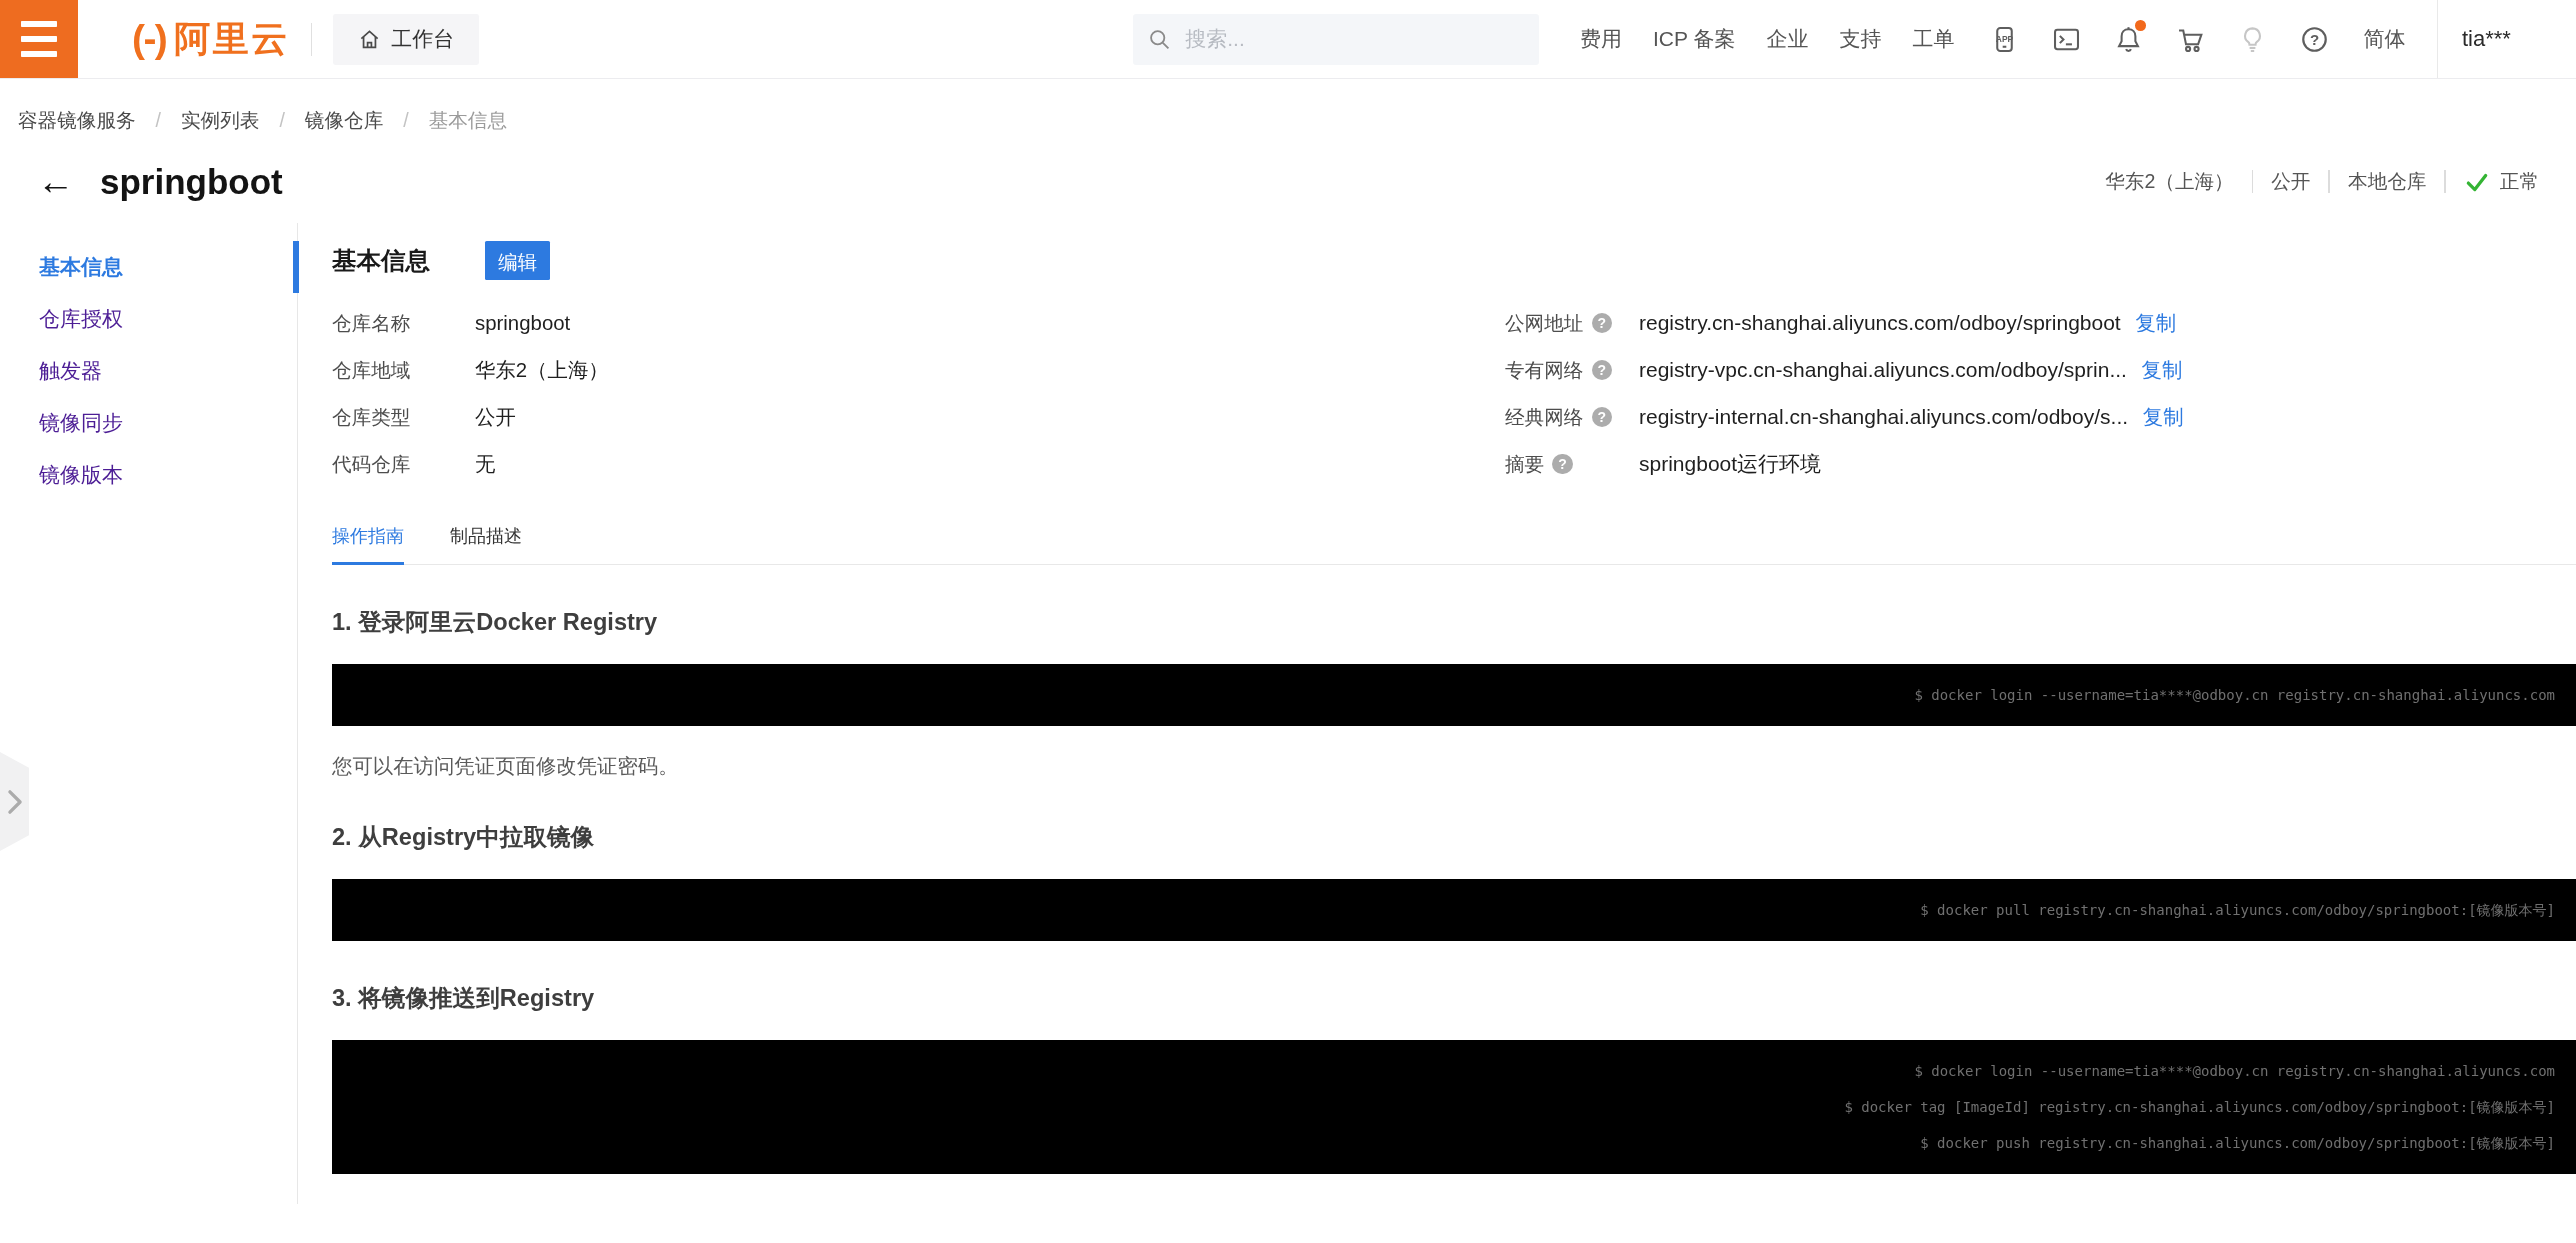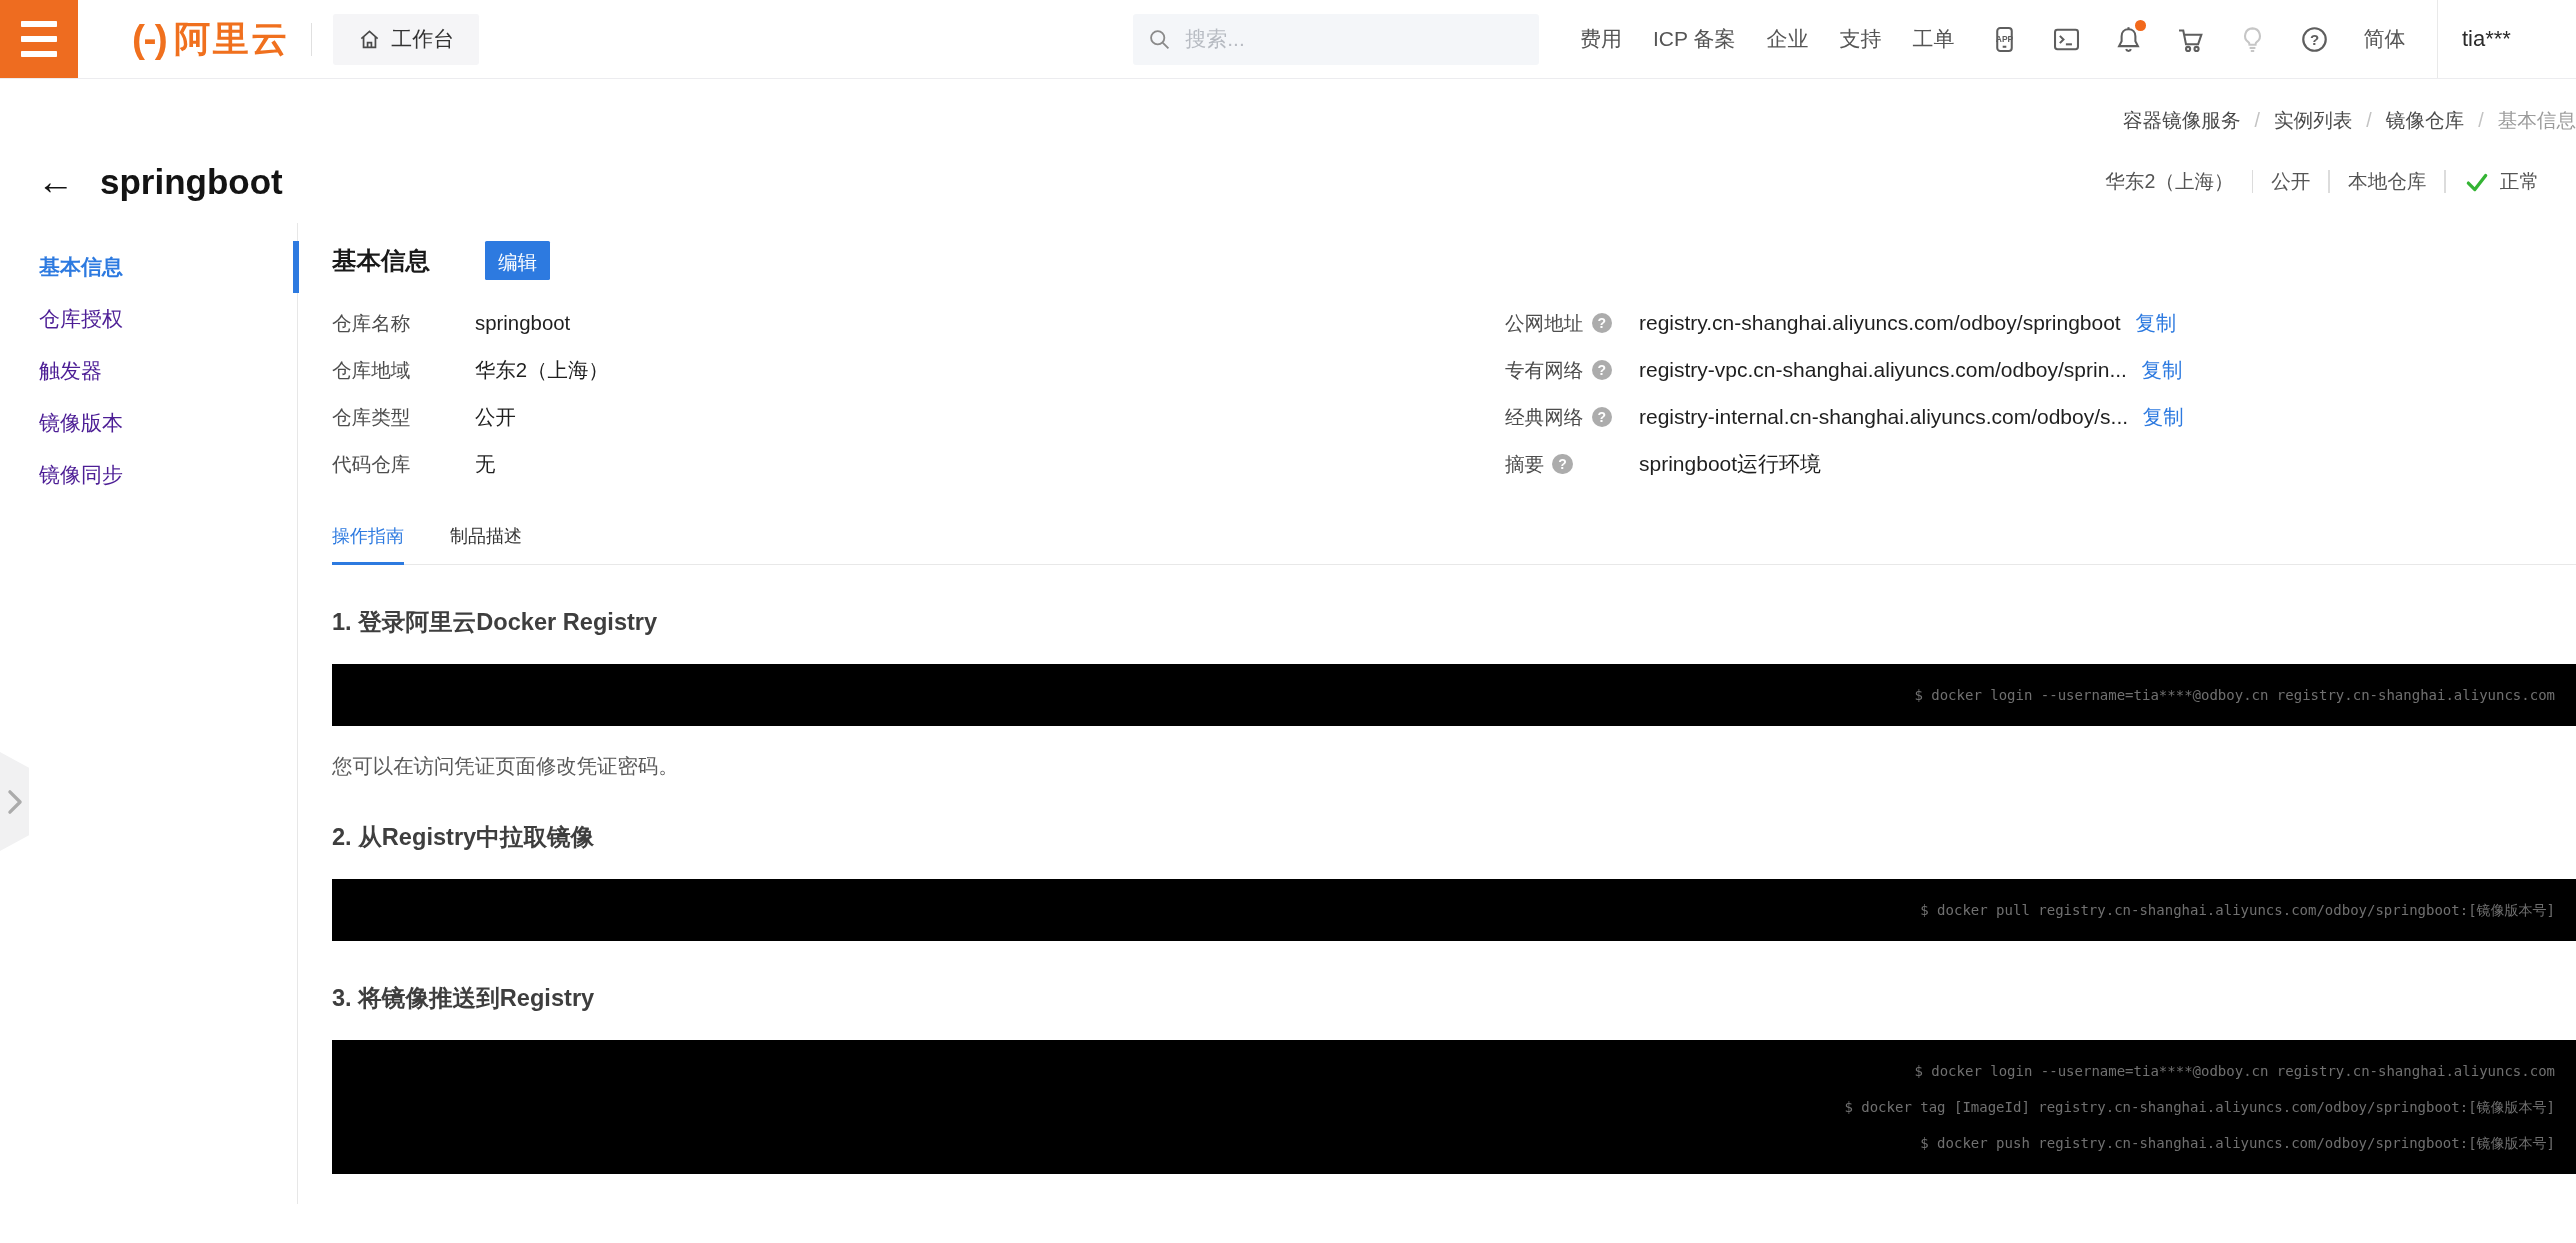--- a/index.html
+++ b/index.html
@@ -20,21 +20,21 @@
   .search input::placeholder{color:#B7BBC2;}
   .nav-links{display:flex;align-items:center;gap:31px;margin-left:41px;flex:none;}
   .nav-links span{font-size:21px;color:#555;cursor:pointer;white-space:nowrap;}
   .nav-icons{display:flex;gap:31px;margin-left:34px;flex:none;}
   .nav-icons .ic{position:relative;display:flex;align-items:center;justify-content:center;width:31px;height:31px;cursor:pointer;}
   .dot{position:absolute;top:-3.3px;right:-2.4px;width:10.6px;height:10.6px;border-radius:50%;background:#F2691C;}
   .lang{margin-left:34px;font-size:21px;color:#555;cursor:pointer;flex:none;}
   .user{margin-left:31px;border-left:1.6px solid #E9E9E9;height:78px;display:flex;align-items:center;padding-left:24.5px;font-size:22px;color:#2b2b2b;width:114px;flex:none;white-space:nowrap;cursor:pointer;}
 
   
-  .breadcrumb{display:flex;align-items:center;gap:14px;margin:28px 0 0 18px;font-size:19.6px;justify-content:flex-end;}
+  .breadcrumb{display:flex;align-items:center;gap:20px;margin:28px 0 0 18px;font-size:19.6px;}
   .breadcrumb .bc{color:#4A4A4A;cursor:pointer;}
   .breadcrumb .bc.last{color:#9B9B9B;cursor:default;}
   .breadcrumb .sep{color:#C3C3C3;}
 
   
   .titlerow{display:flex;align-items:center;margin:29px 37px 0 37px;}
   .back{font-size:37px;font-weight:700;color:#141414;cursor:pointer;line-height:1;margin-right:26px;}
   .ptitle{font-size:35px;font-weight:700;color:#141414;line-height:1;}
   .meta{margin-left:auto;display:flex;align-items:center;font-size:19.6px;color:#555;}
   .meta .mi{white-space:nowrap;}
@@ -209,24 +209,24 @@
         <span>基本信息</span>
           <span class="bar"></span>
       </div>
       <div class="side-item">
         <span>仓库授权</span>
       </div>
       <div class="side-item">
         <span>触发器</span>
       </div>
       <div class="side-item">
+        <span>镜像同步</span>
+      </div>
+      <div class="side-item">
         <span>镜像版本</span>
-      </div>
-      <div class="side-item">
-        <span>镜像同步</span>
       </div>
     </div>
 
     <div class="main">
 
       <div class="sec-head">
         <span class="sec-title">基本信息</span>
         <button class="edit-btn">编辑</button>
       </div>
 

